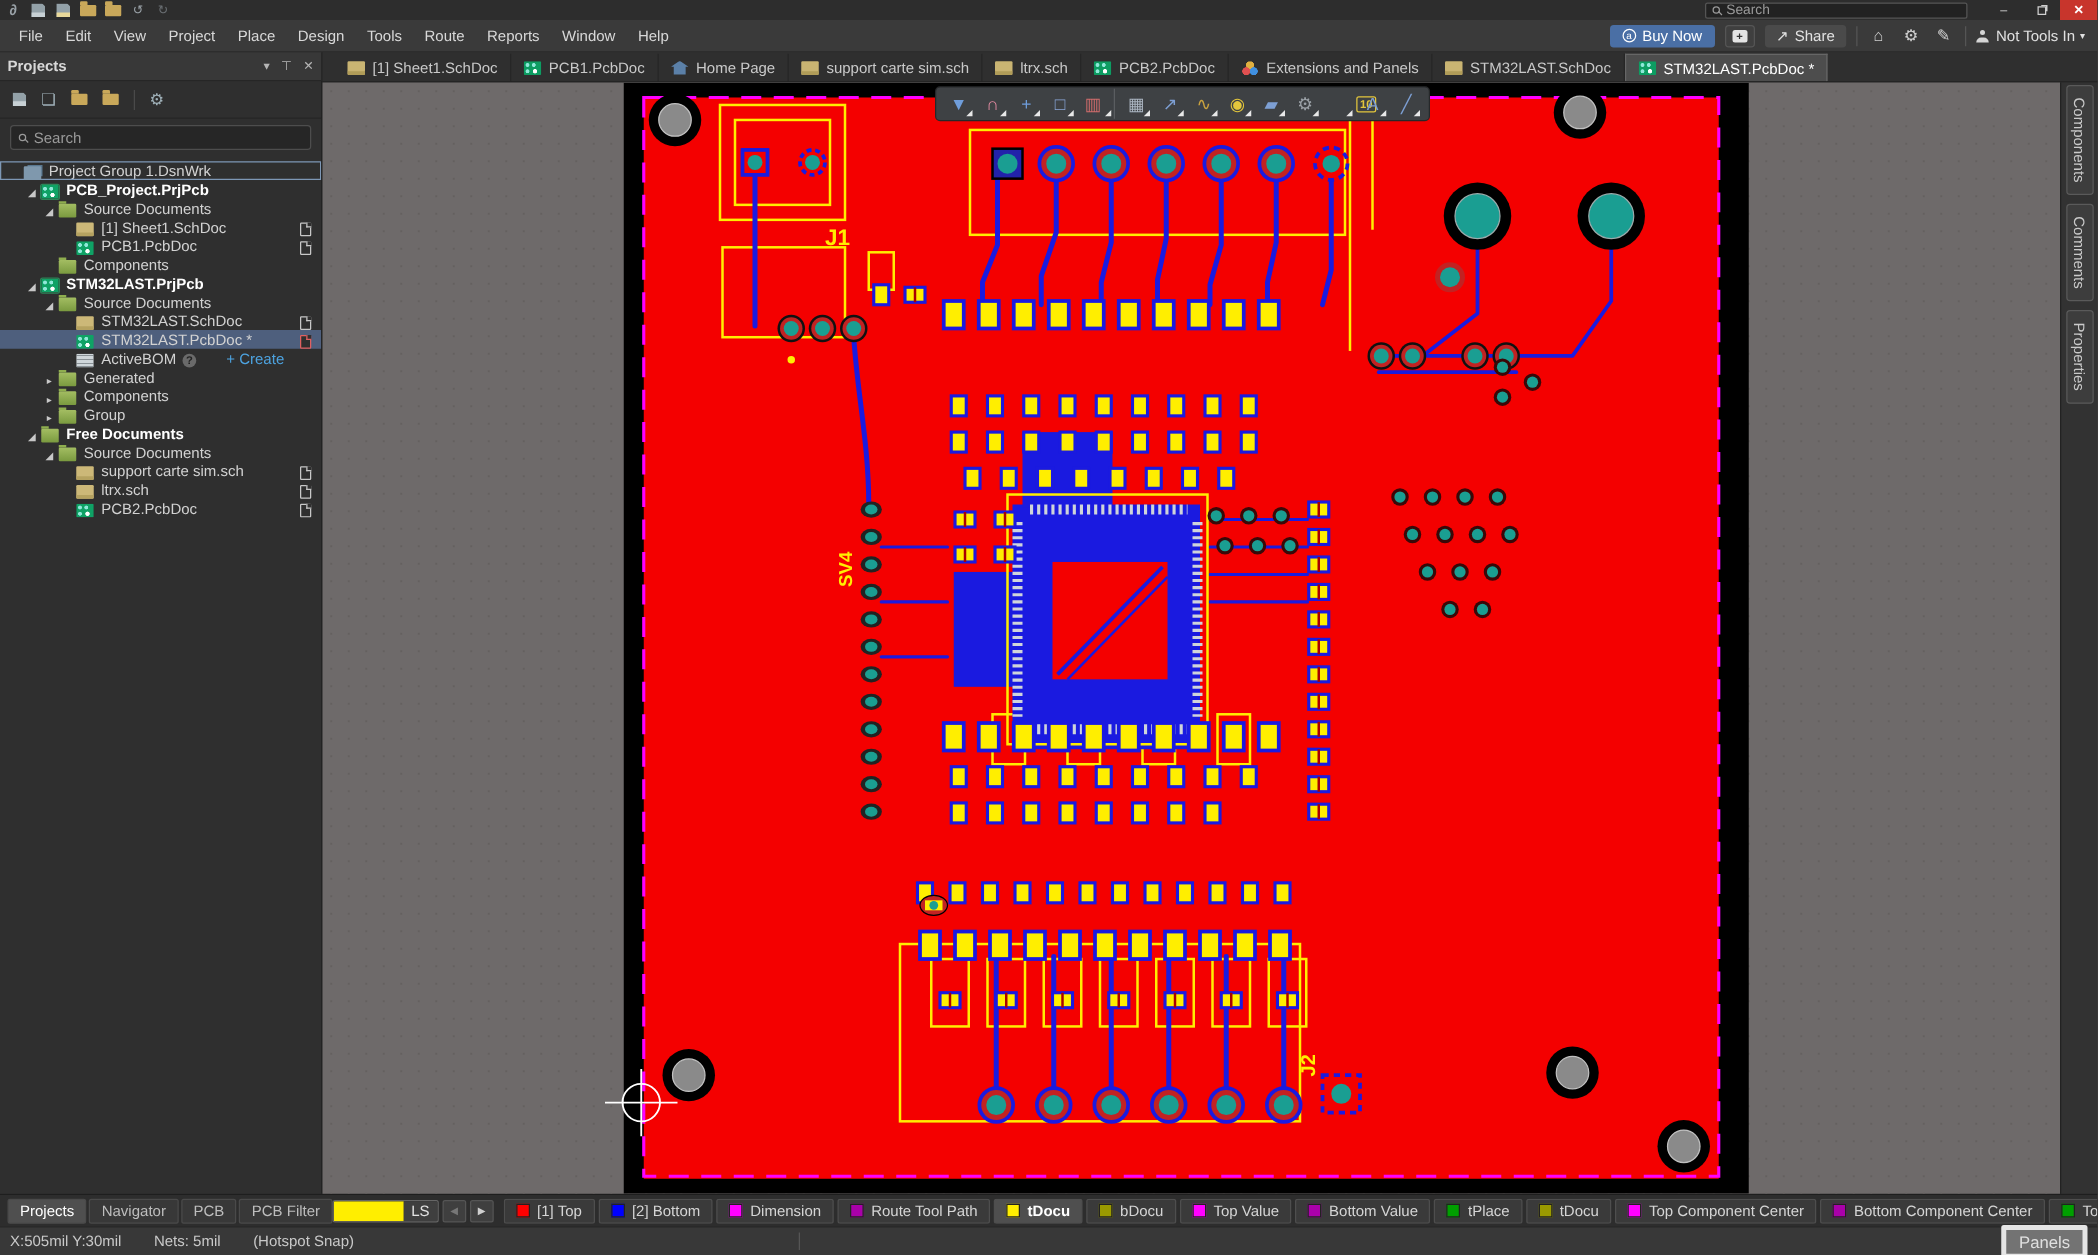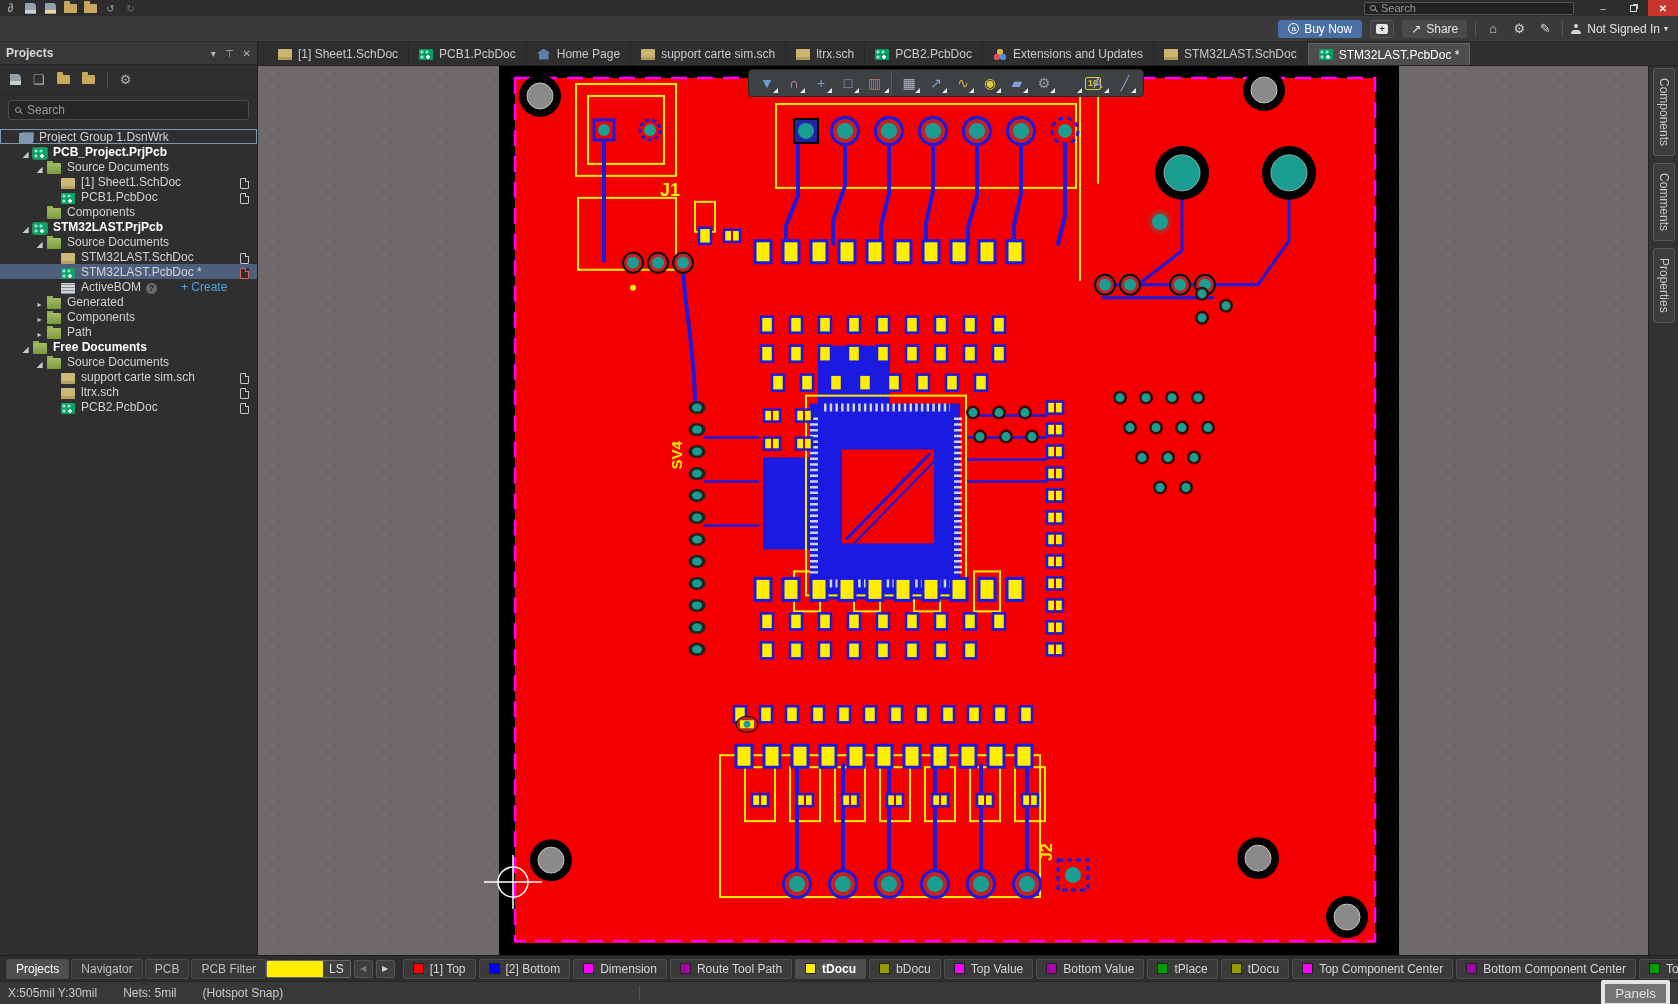--- a/index.html
+++ b/index.html
@@ -157,40 +157,54 @@
     </div>
     <div class="wbtn">–</div>
     <div class="wbtn">
         <span class="restore-glyph"></span>
       </div>
     <div class="wbtn close">✕</div>
   </div>
 </div>
 
 <div class="menubar">
+  <div class="menu">
+
+  <span class="menu-item">File</span>
+      <span class="menu-item">Edit</span>
+      <span class="menu-item">View</span>
+      <span class="menu-item">Project</span>
+      <span class="menu-item">Place</span>
+      <span class="menu-item">Design</span>
+      <span class="menu-item">Tools</span>
+      <span class="menu-item">Route</span>
+      <span class="menu-item">Reports</span>
+      <span class="menu-item">Window</span>
+      <span class="menu-item">Help</span>
+    </div>
   <div class="mb-right">
     <div class="buy-btn">
       <span class="alogo">a</span>
       <span>Buy Now</span>
     </div>
     <div class="sq-btn">
         <span class="cbub">+</span>
       </div>
     <div class="share-btn">
       <span>↗</span>
       <span>Share</span>
     </div>
     <span class="vsep"></span>
     <span class="mb-ic">⌂</span>
     <span class="mb-ic">⚙</span>
     <span class="mb-ic">✎</span>
     <span class="vsep"></span>
     <div class="signin">
       <span class="person"></span>
-      <span>Not Signed In</span>
+      <span>Not Tools In</span>
       <span style="font-size:8px">▾</span>
     </div>
   </div>
 </div>
 
 <div class="main">
 
   <div class="left-col">
     <div class="p-header">
       <span class="p-title">Projects</span>
@@ -334,21 +348,21 @@
           <span class="tico folder"></span>
           <span class="tlabel">Components</span>
 
           <span class="sp"></span>
           <span class="docic"></span>
         </div>
 
         <div class="trow" style="--lvl: 2;">
           <span class="arrow">▸</span>
           <span class="tico folder"></span>
-          <span class="tlabel">Path</span>
+          <span class="tlabel">Group</span>
 
           <span class="sp"></span>
           <span class="docic"></span>
         </div>
 
         <div class="trow bold" style="--lvl: 1;">
           <span class="arrow">◢</span>
           <span class="tico folder"></span>
           <span class="tlabel">Free Documents</span>
 
@@ -423,21 +437,21 @@
           <span>ltrx.sch</span>
         </div>
 
         <div class="doc-tab">
           <span class="dico pcb"></span>
           <span>PCB2.PcbDoc</span>
         </div>
 
         <div class="doc-tab">
           <span class="dico ext"></span>
-          <span>Extensions and Updates</span>
+          <span>Extensions and Panels</span>
         </div>
 
         <div class="doc-tab">
           <span class="dico sch"></span>
           <span>STM32LAST.SchDoc</span>
         </div>
 
         <div class="doc-tab active">
           <span class="dico pcb"></span>
           <span>STM32LAST.PcbDoc *</span>

